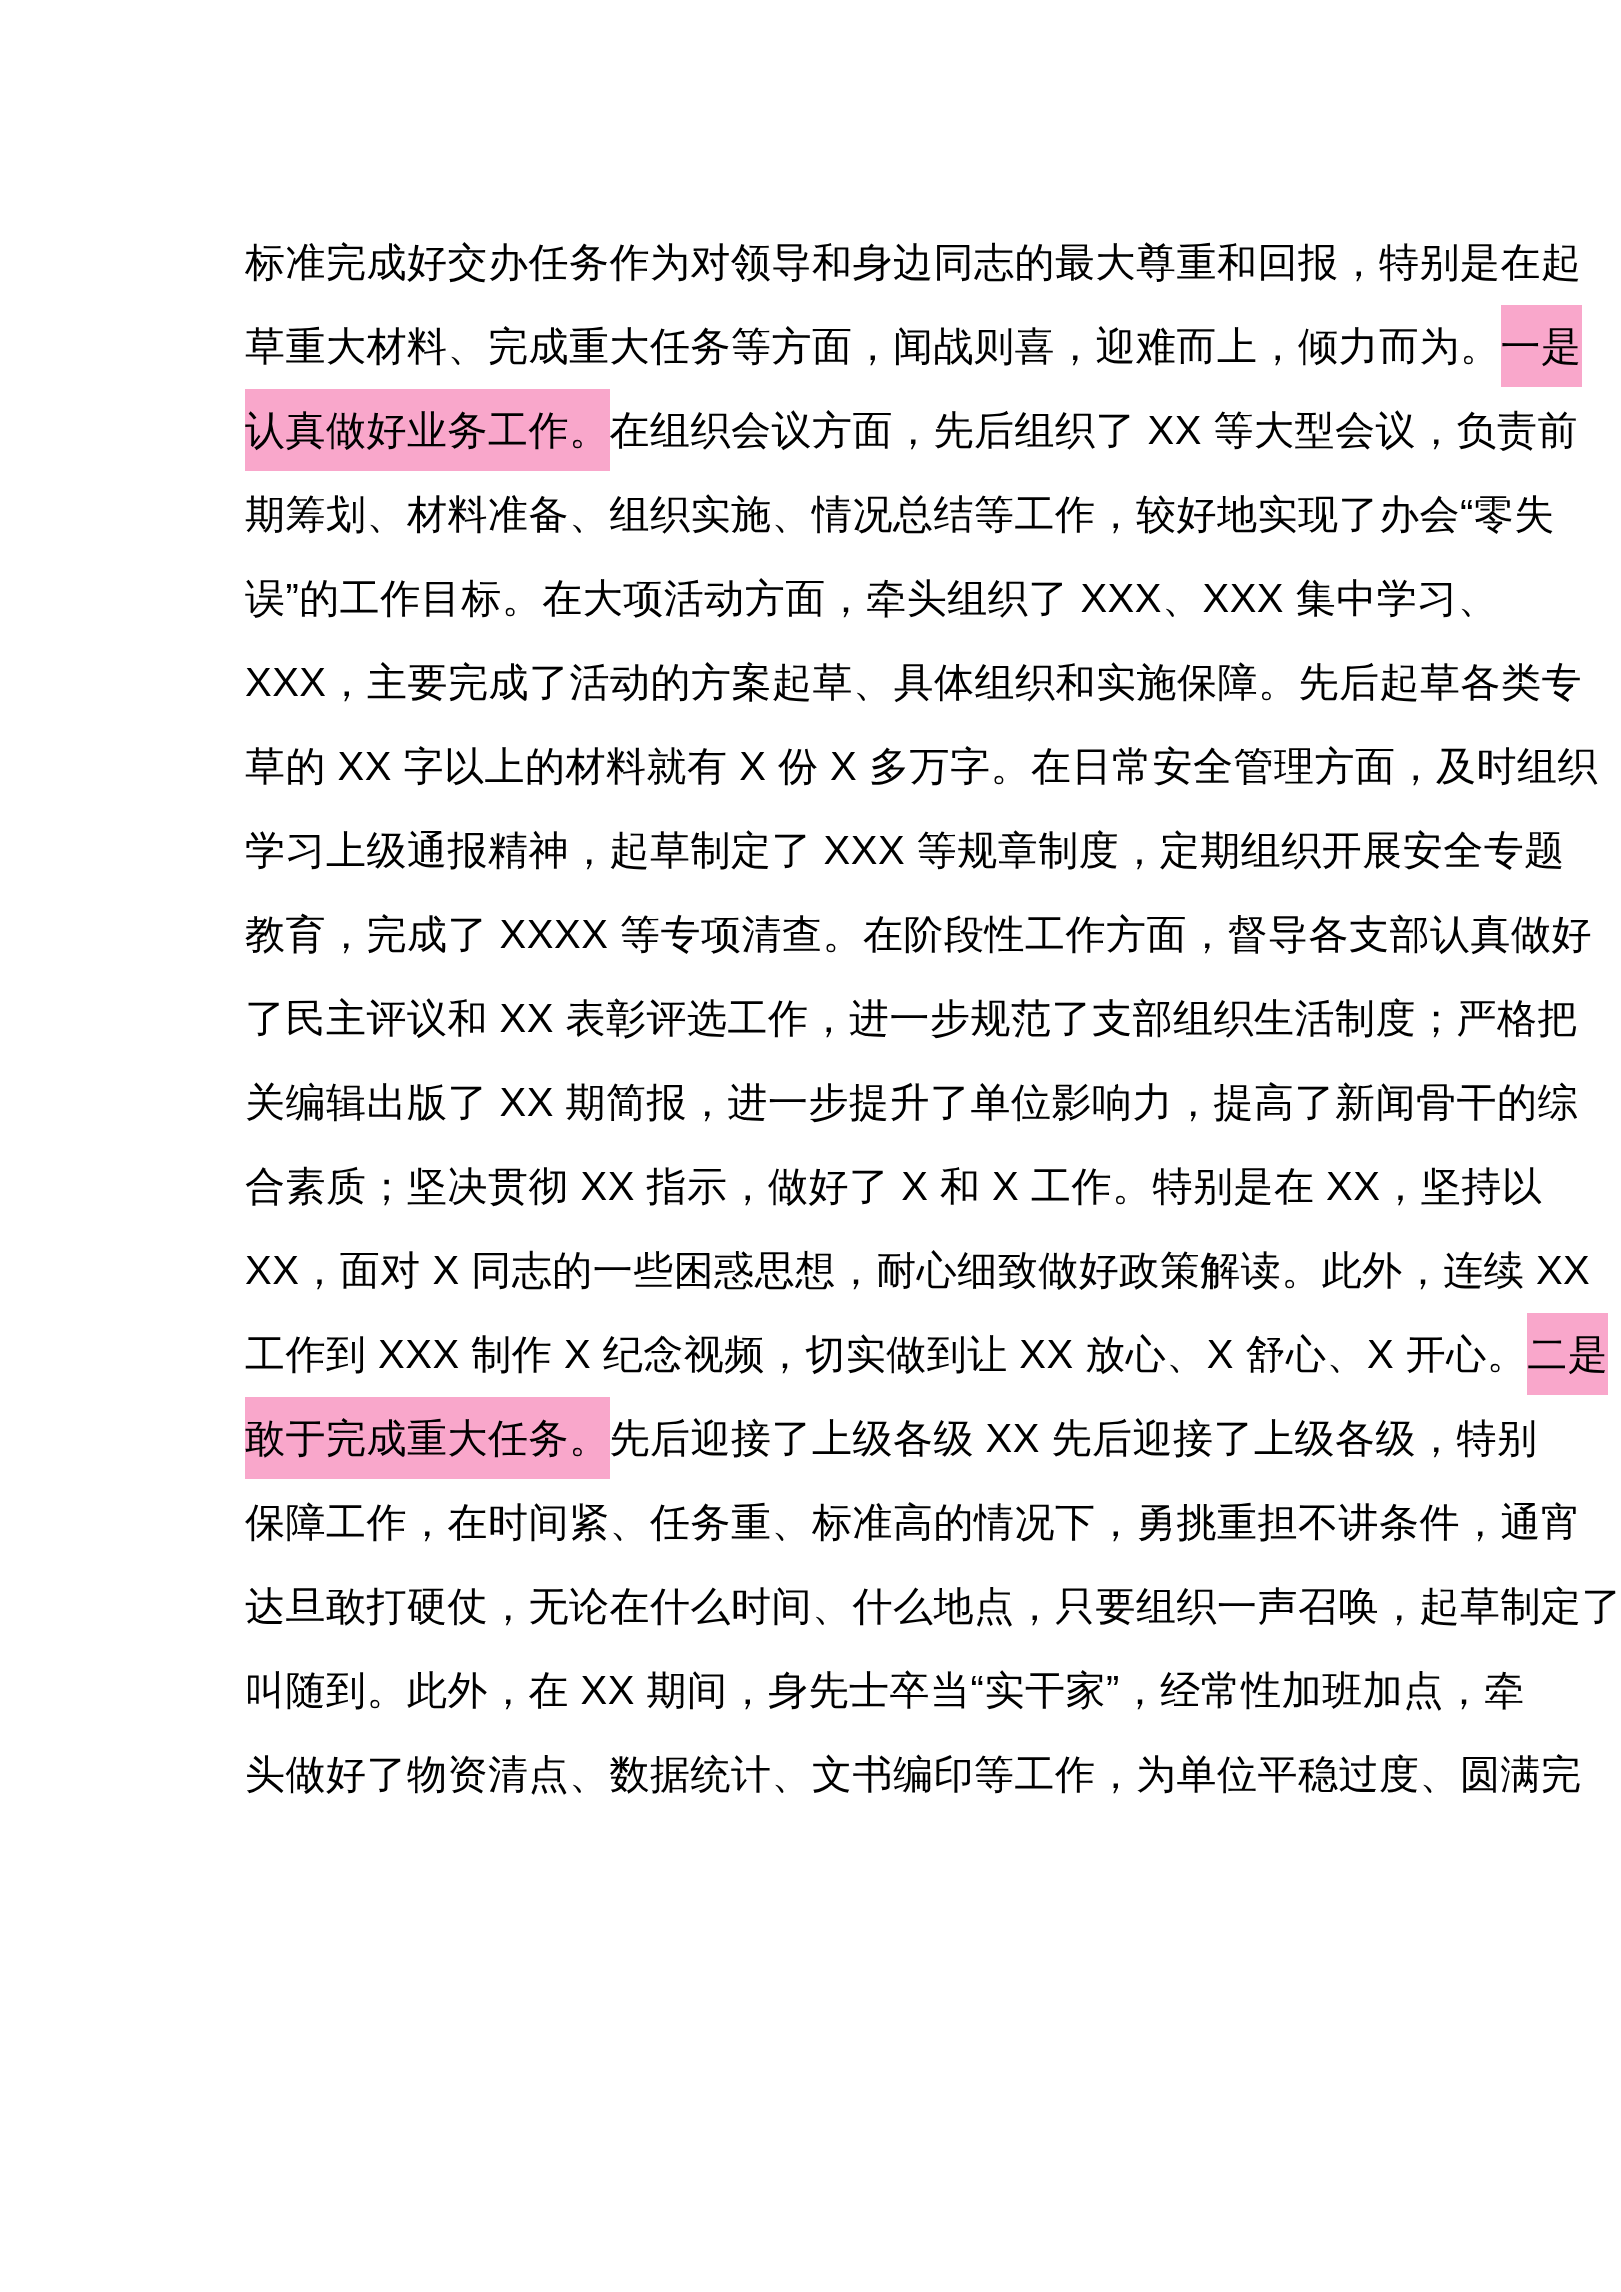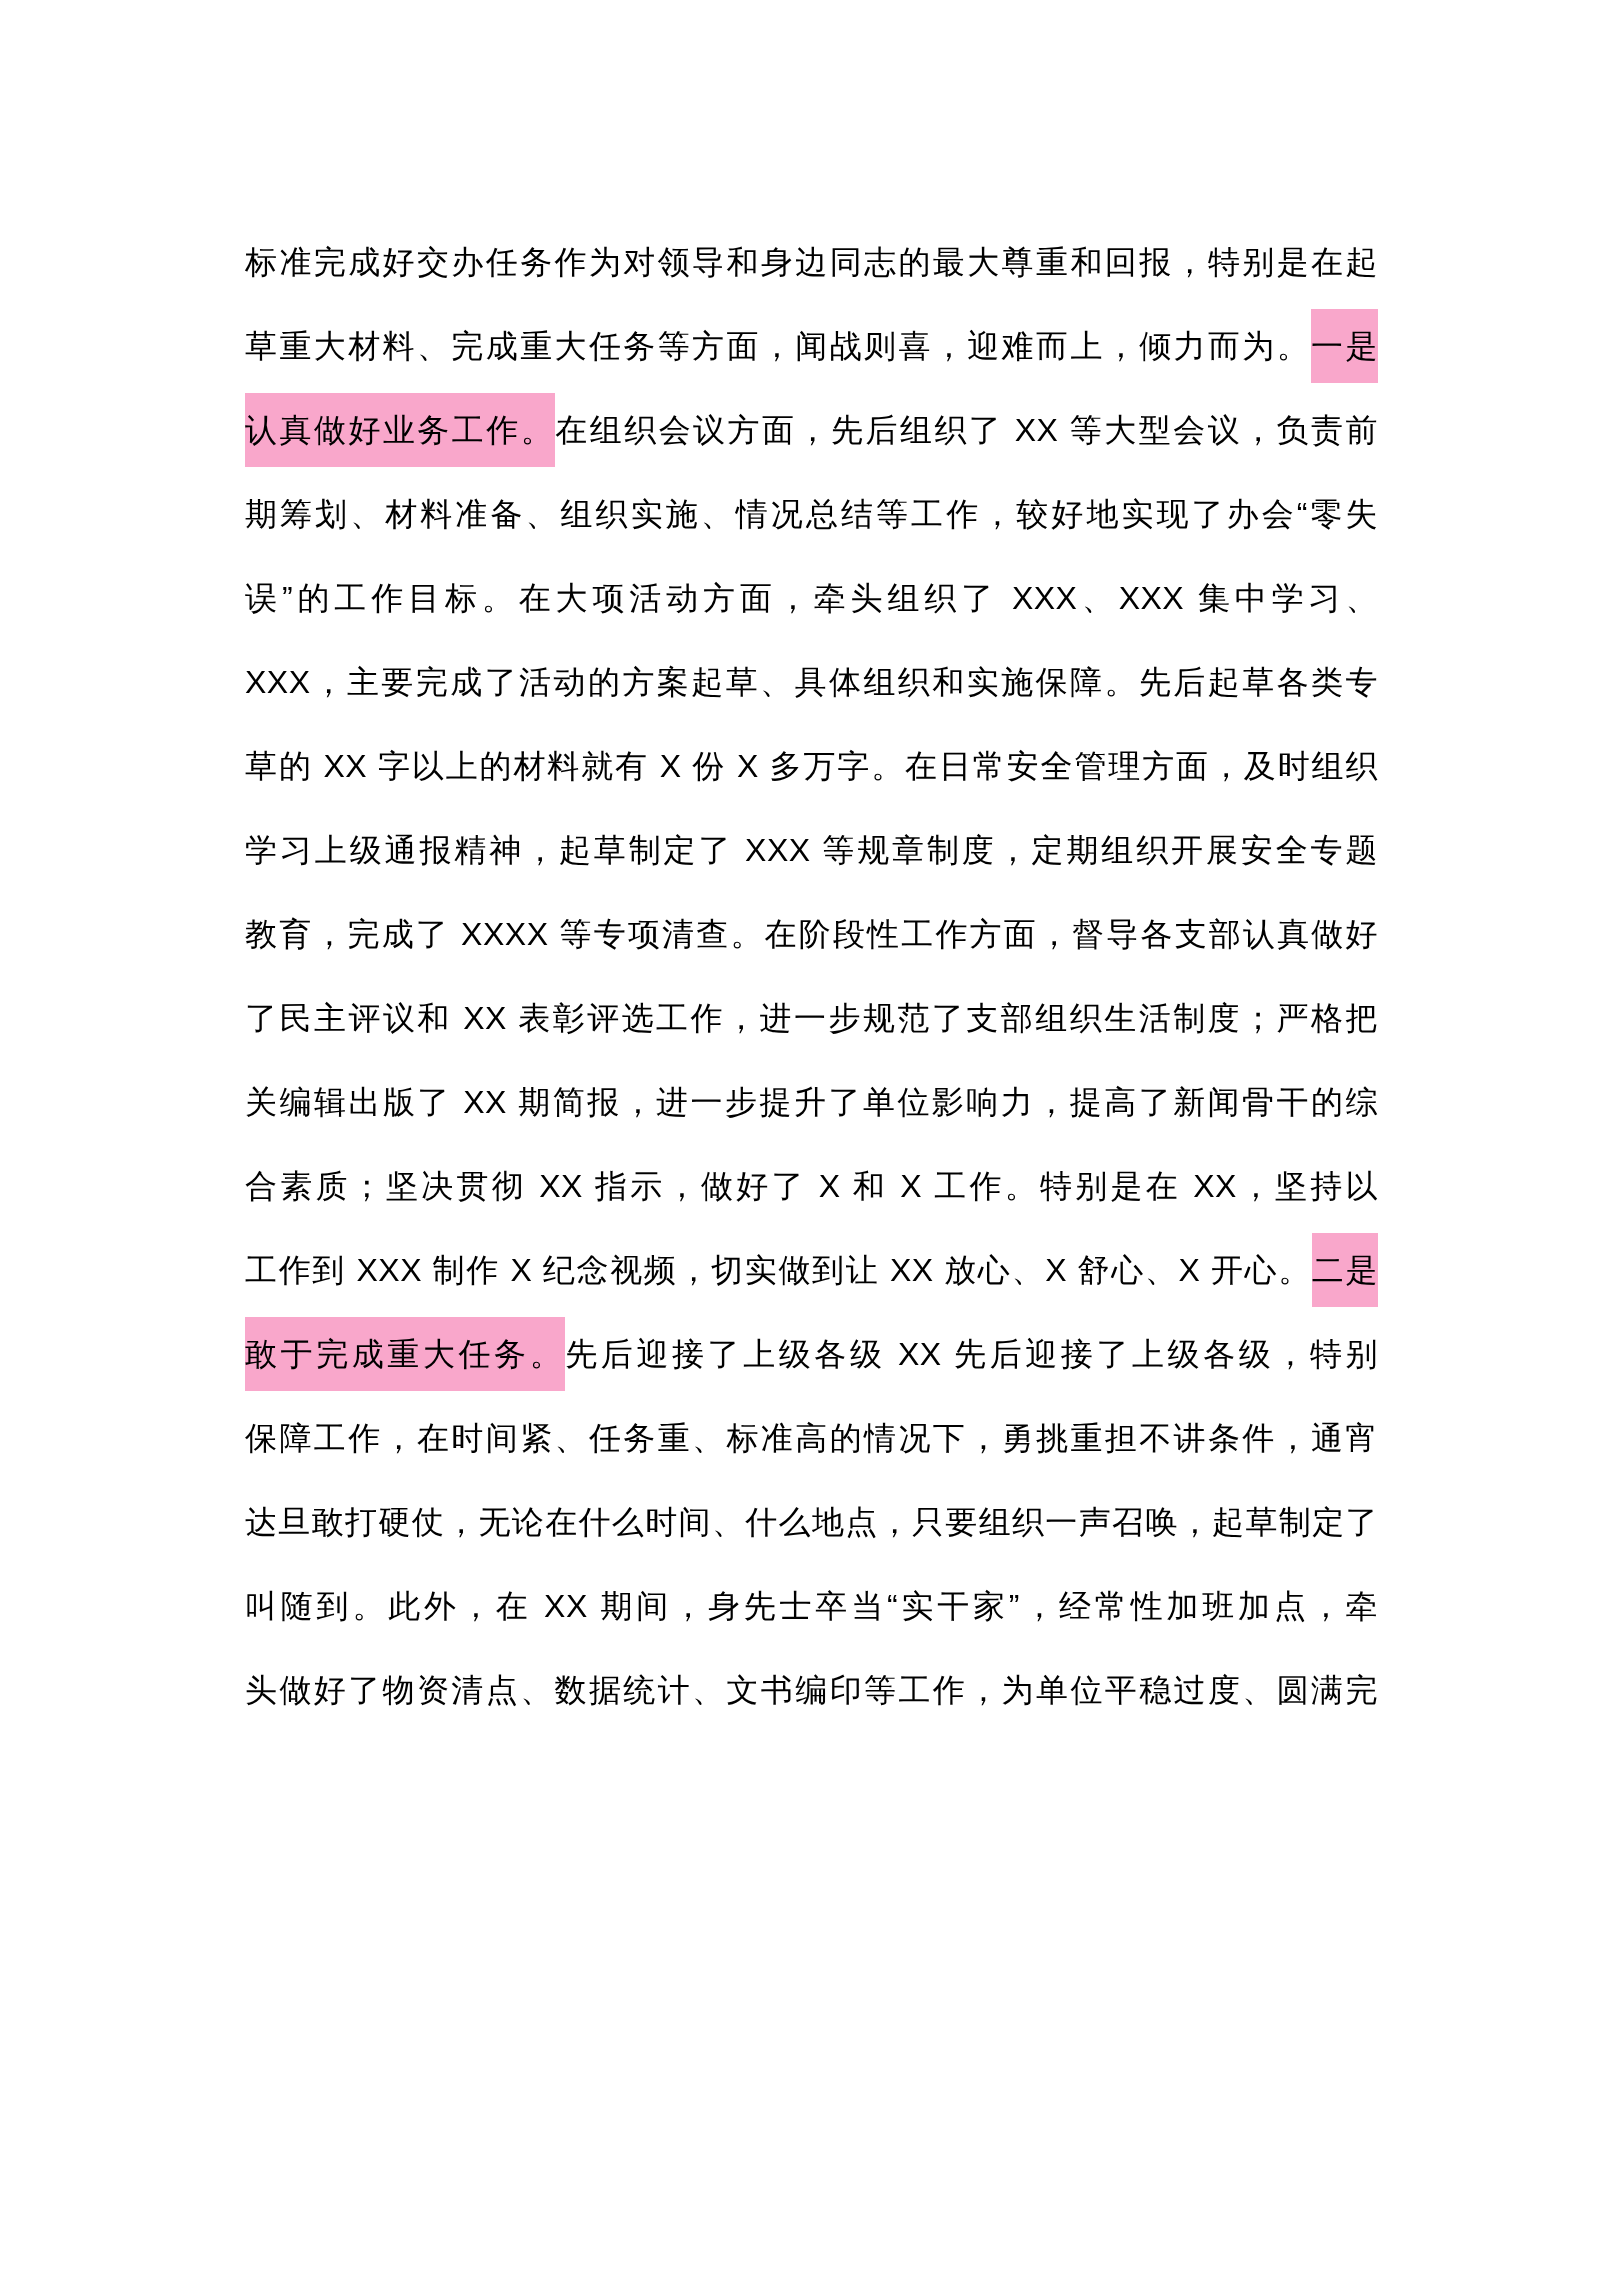--- a/index.html
+++ b/index.html
@@ -15,21 +15,21 @@
     background: #ffffff;
     overflow: hidden;
     font-family: "Liberation Sans", "DejaVu Sans", sans-serif;
   }
   .doc-body {
     position: absolute;
     top: 220px;
     left: 245px;
     width: 1133px;
     color: #000000;
-    font-size: 32px;
+    font-size: 40px;
     font-weight: 400;
   }
   .line {
     height: 84px;
     line-height: 84px;
     text-align: justify;
     text-align-last: justify;
     text-justify: inter-character;
     white-space: nowrap;
     letter-spacing: 0.5px;
@@ -53,20 +53,21 @@
         <div class="line"><span class="hl">认真做好业务工作。</span><span class="plain">在组织会议方面，先后组织了 XX 等大型会议，负责前</span></div>
         <div class="line"><span class="plain">期筹划、材料准备、组织实施、情况总结等工作，较好地实现了办会“零失</span></div>
         <div class="line"><span class="plain">误”的工作目标。在大项活动方面，牵头组织了 XXX、XXX 集中学习、</span></div>
         <div class="line"><span class="plain">XXX，主要完成了活动的方案起草、具体组织和实施保障。先后起草各类专</span></div>
         <div class="line"><span class="plain">草的 XX 字以上的材料就有 X 份 X 多万字。在日常安全管理方面，及时组织</span></div>
         <div class="line"><span class="plain">学习上级通报精神，起草制定了 XXX 等规章制度，定期组织开展安全专题</span></div>
         <div class="line"><span class="plain">教育，完成了 XXXX 等专项清查。在阶段性工作方面，督导各支部认真做好</span></div>
         <div class="line"><span class="plain">了民主评议和 XX 表彰评选工作，进一步规范了支部组织生活制度；严格把</span></div>
         <div class="line"><span class="plain">关编辑出版了 XX 期简报，进一步提升了单位影响力，提高了新闻骨干的综</span></div>
         <div class="line"><span class="plain">合素质；坚决贯彻 XX 指示，做好了 X 和 X 工作。特别是在 XX，坚持以</span></div>
+        <div class="line"><span class="plain">XX，面对 X 同志的一些困惑思想，耐心细致做好政策解读。此外，连续 XX</span></div>
         <div class="line"><span class="plain">工作到 XXX 制作 X 纪念视频，切实做到让 XX 放心、X 舒心、X 开心。</span><span class="hl">二是</span></div>
         <div class="line"><span class="hl">敢于完成重大任务。</span><span class="plain">先后迎接了上级各级 XX 先后迎接了上级各级，特别</span></div>
         <div class="line"><span class="plain">保障工作，在时间紧、任务重、标准高的情况下，勇挑重担不讲条件，通宵</span></div>
         <div class="line"><span class="plain">达旦敢打硬仗，无论在什么时间、什么地点，只要组织一声召唤，起草制定了</span></div>
         <div class="line"><span class="plain">叫随到。此外，在 XX 期间，身先士卒当“实干家”，经常性加班加点，牵</span></div>
         <div class="line"><span class="plain">头做好了物资清点、数据统计、文书编印等工作，为单位平稳过度、圆满完</span></div>
       </div>
   </div>
 </div>
 

